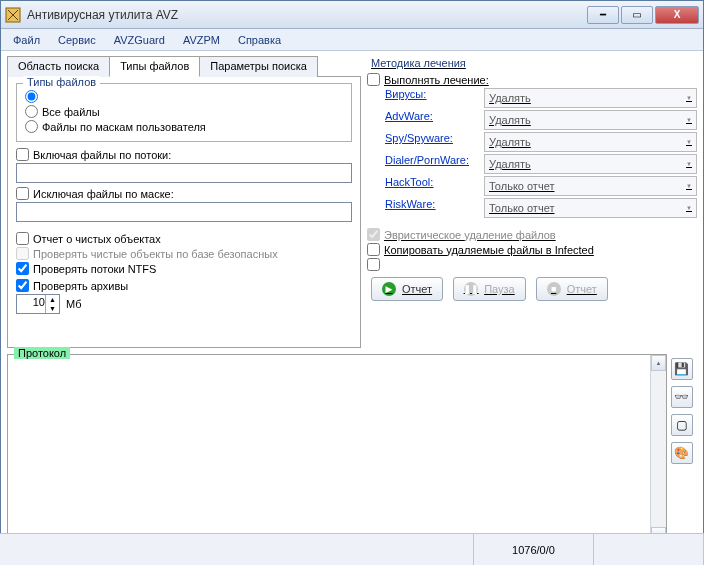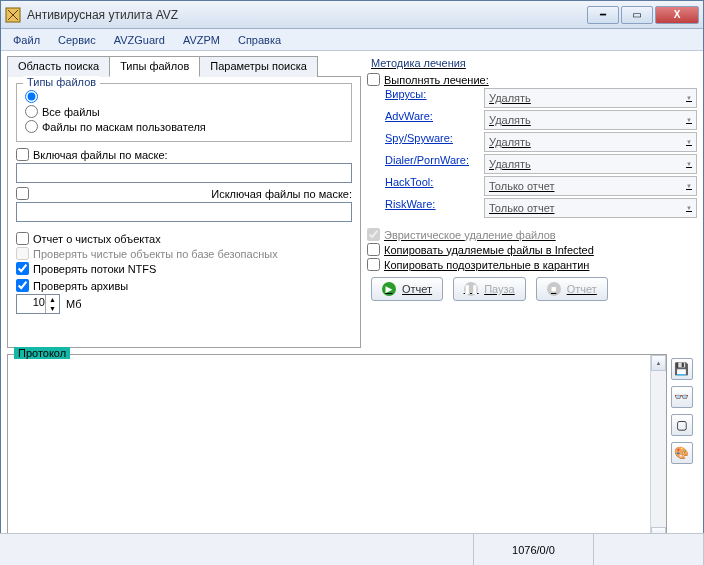--- a/index.html
+++ b/index.html
@@ -125,21 +125,21 @@
   .abtn .circ { width:14px; height:14px; border-radius:50%; display:flex;align-items:center;justify-content:center; font-size:9px;}
   .start .circ { background:#2a9d2a; color:#fff;}
   .pause .circ { background:#c9c9c9; color:#fff;}
   .stop  .circ { background:#c9c9c9; color:#fff;}
   .protocol-wrap { padding: 0 6px 0 6px; margin-top:2px; display:flex; gap:4px;}
   .protocol-box {
     border:1px solid #a0a0a0; height:190px; flex:1; position:relative;
     background:#fff;
   }
   .protocol-label {
-    position:absolute; top:-8px; left:6px; background:#14b8a6; padding:0 4px;
+    position:absolute; top:-8px; left:6px; background:#86efac; padding:0 4px;
   }
   .sidebtns { width:26px; display:flex; flex-direction:column; gap:6px; padding-top:4px;}
   .sidebtn { width:22px; height:22px; border:1px solid #9aa7b8; background:linear-gradient(#fefefe,#e4eaf2); border-radius:2px; display:flex;align-items:center;justify-content:center; cursor:pointer; font-size:12px;}
   .statusbar {
     position:absolute; bottom:0; left:0; right:0;
     height:32px; border-top:1px solid #c0c6d0;
     background:#eef1f7;
     display:flex;
   }
   .status-seg { border-right:1px solid #c0c6d0; padding:2px 10px; display:flex; align-items:center;}
@@ -191,25 +191,25 @@
           <label>Все файлы</label>
         </div>
         <div class="radio-row">
           <input type="radio" name="ft" style="">
           <label>Файлы по маскам пользователя</label>
         </div>
       </div>
 
       <div class="check-row">
         <input type="checkbox" style="">
-        <label>Включая файлы по маске:</label>
+        <label>Включая файлы по потоки:</label>
       </div>
       <input class="txtinput" value="" style="">
 
-      <div class="check-row" style="margin-top:4px;justify-content:space-between;">
+      <div class="check-row" style="margin-top:4px;">
         <input type="checkbox" style="">
         <label>Исключая файлы по маске:</label>
       </div>
       <input class="txtinput" value="" style="">
 
       <div style="height:8px;"></div>
 
       <div class="check-row">
         <input type="checkbox" style="">
         <label>Отчет о чистых объектах</label>
@@ -301,21 +301,20 @@
     <div class="check-row">
       <input type="checkbox" checked="" disabled="" style="">
       <label class="disabled-text">Эвристическое удаление файлов</label>
     </div>
     <div class="check-row">
       <input type="checkbox" style="">
       <label>Копировать удаляемые файлы в  Infected</label>
     </div>
     <div class="check-row">
       <input type="checkbox" style="">
-      <label>Копировать подозрительные в  карантин</label>
     </div>
 
     <div class="actionbar">
       <div class="abtn start">
         <span class="circ">▶</span>
         <span>Отчет</span>
       </div>
       <div class="abtn pause disabled">
         <span class="circ">❚❚</span>
         <span>Пауза</span>

